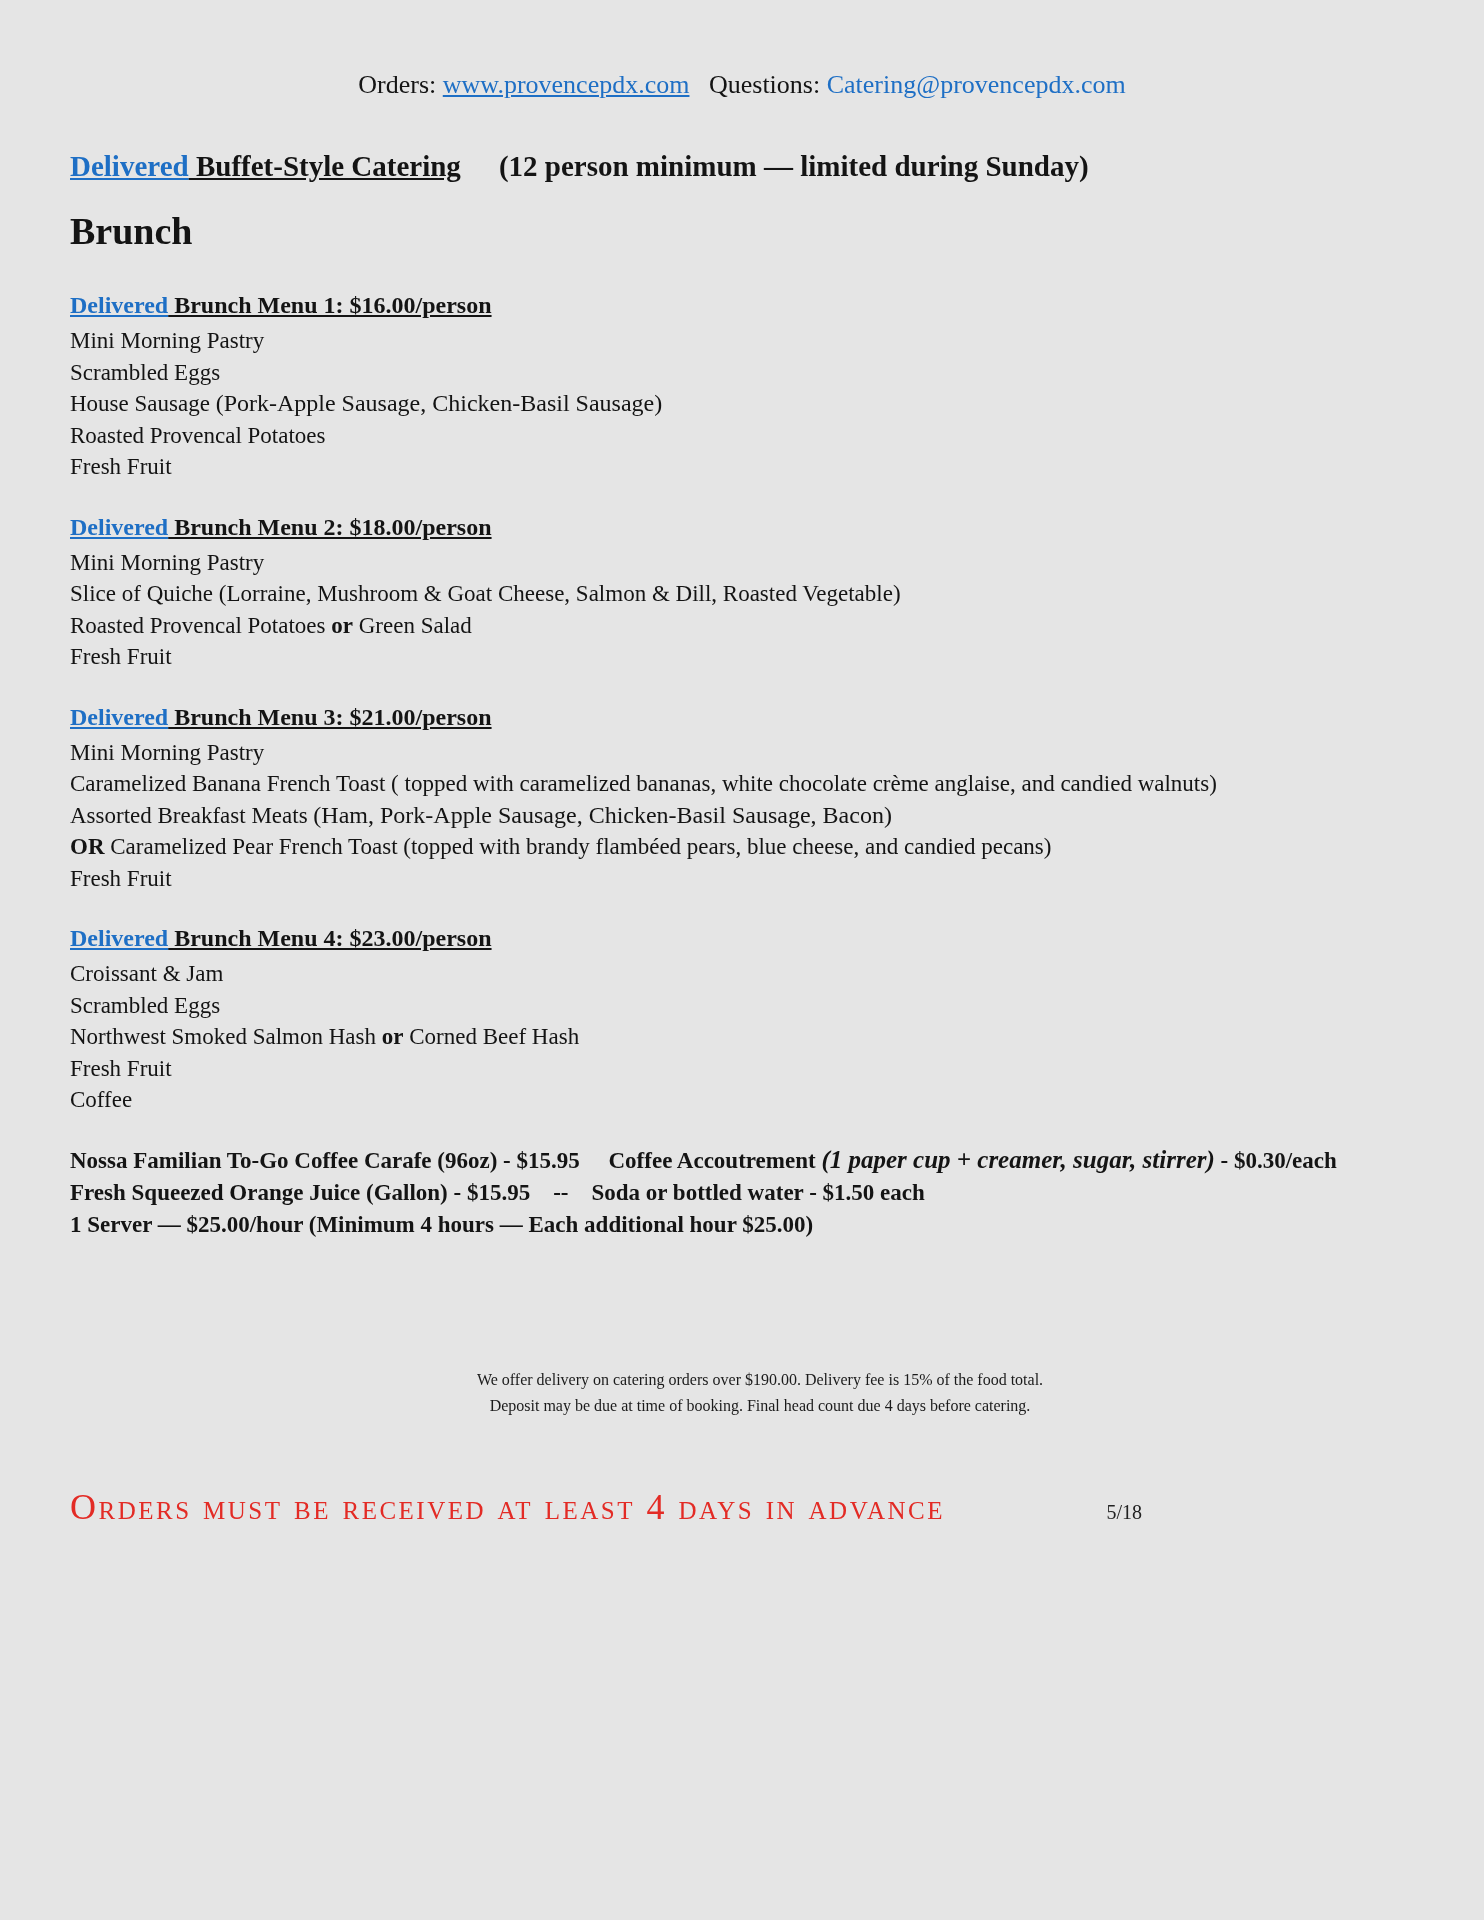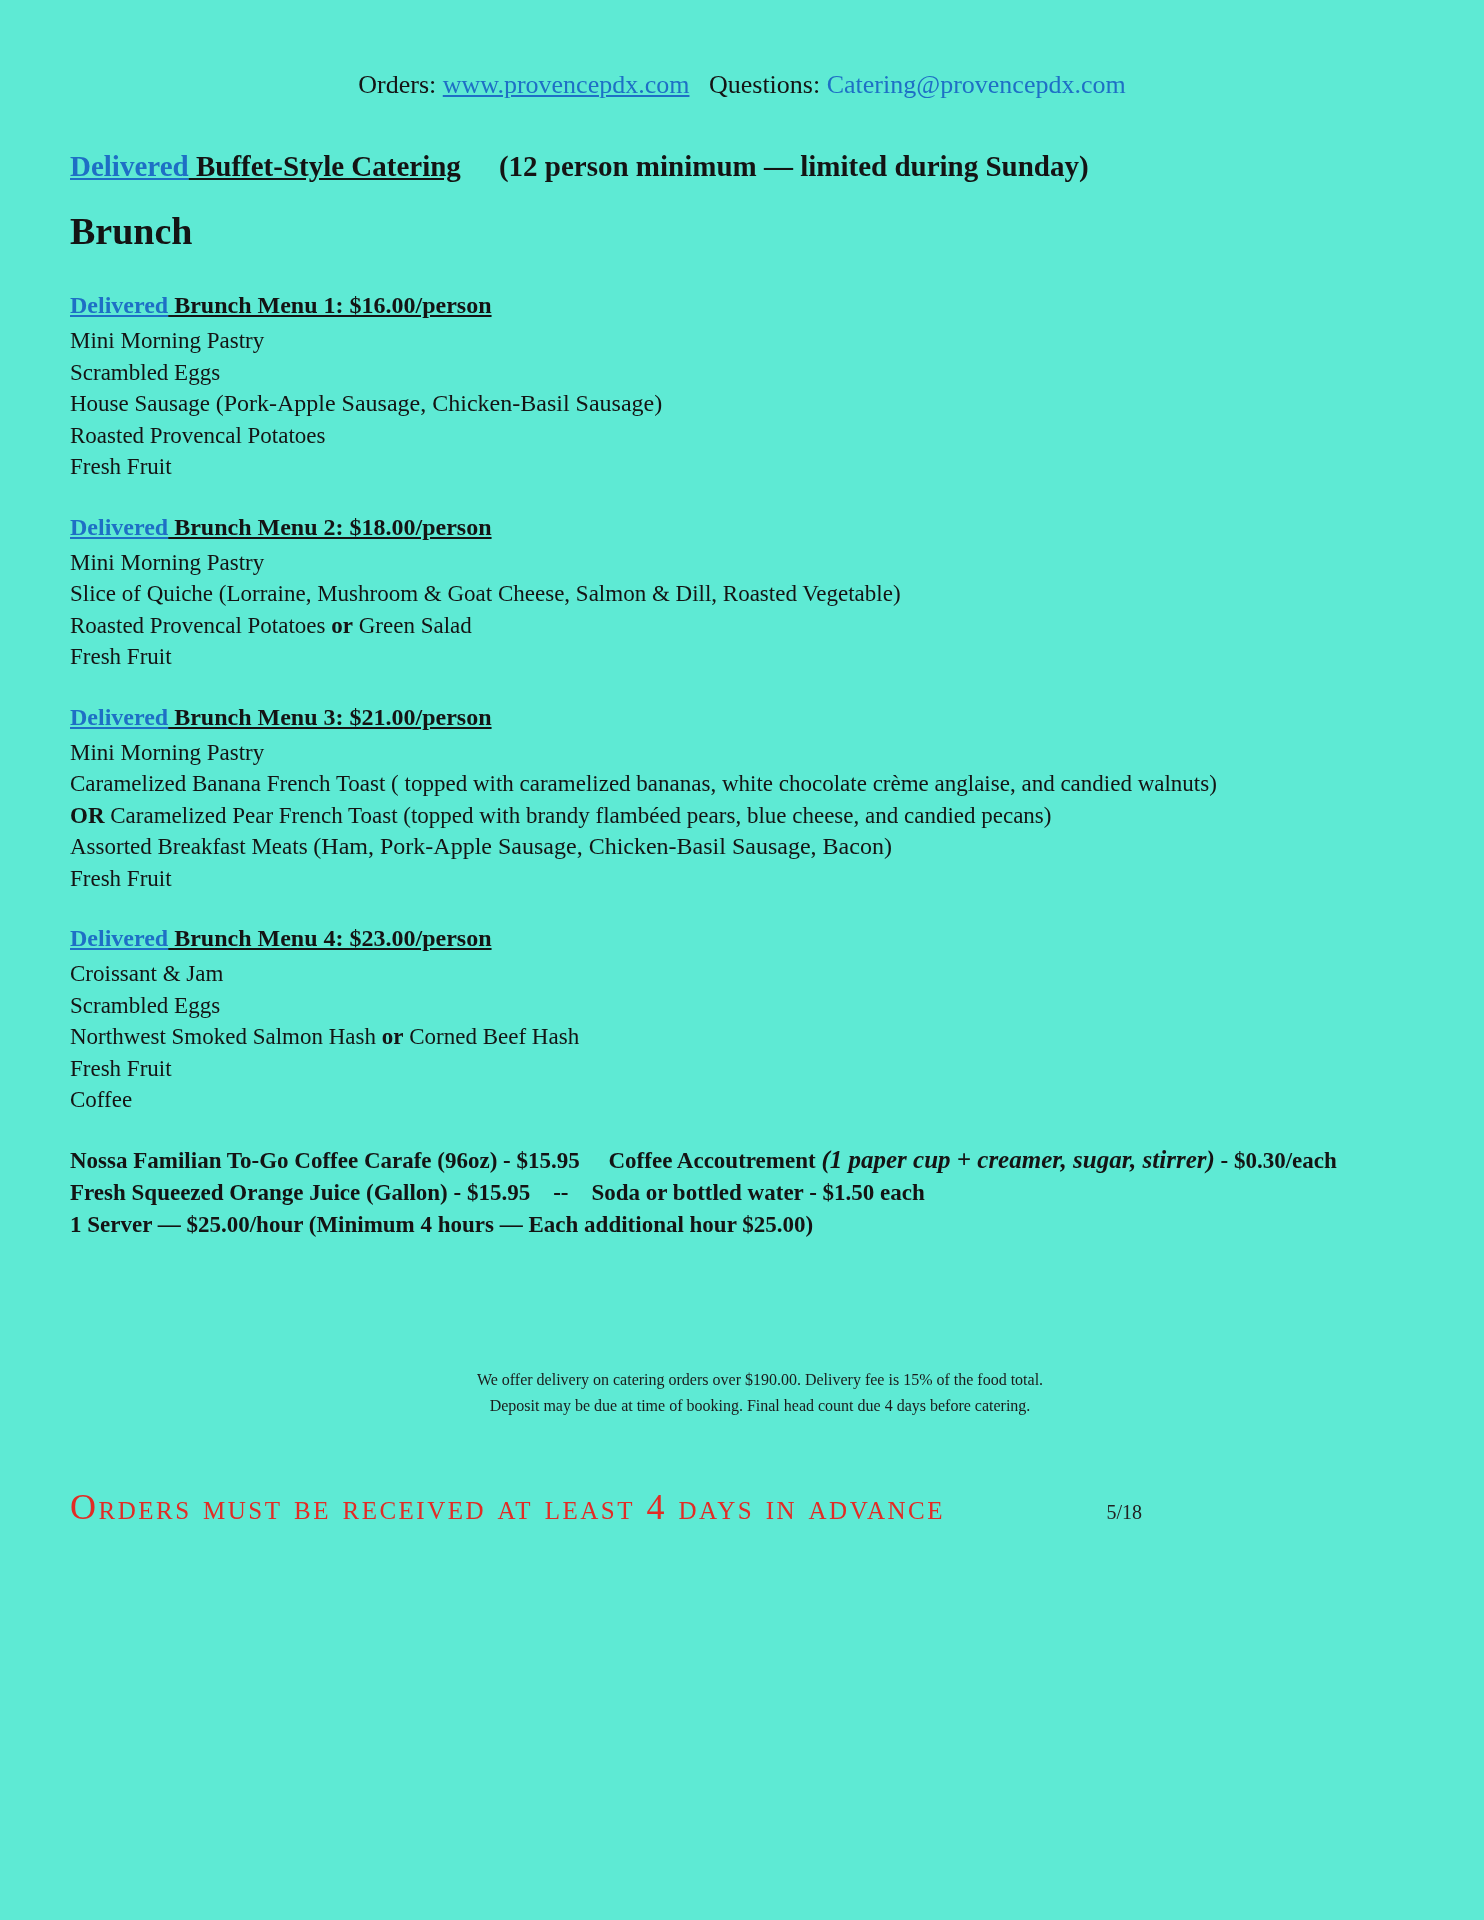--- a/index.html
+++ b/index.html
@@ -1,19 +1,19 @@
 <!DOCTYPE html>
 <html style="--link-blue: #1e6fc5; --notice-red: #e32b25;"><head>
 <meta charset="utf-8">
 <style>
   :root { --link-blue:#1e6fc5; --notice-red:#e32b25; }
   * { box-sizing: border-box; }
   html,body { margin:0; padding:0; background:#ffffff; }
   .page {
-    width:1484px; height:1920px; background:#5eead4; overflow:hidden;
+    width:1484px; height:1920px; background:#e5e5e5; overflow:hidden;
     font-family:"Liberation Serif","DejaVu Serif",serif; color:#141414;
   }
   .doc-header { padding-top:70px; text-align:center; font-size:26px; }
   .link { color:var(--link-blue); cursor:pointer; text-decoration:none; }
   .link.u { text-decoration:underline; }
   .u { text-decoration:underline; }
   .blue { color:var(--link-blue); }
 
   .title { margin:50px 0 0 70px; font-size:29px; font-weight:bold; }
   .title-note { margin-left:38px; }
@@ -67,22 +67,22 @@
         <h3 class="menu-heading"><span class="blue">Delivered</span><span> Brunch Menu 2: $18.00/person</span></h3>
         <div class="menu-item"><span class="seg-n">Mini Morning Pastry</span></div>
         <div class="menu-item"><span class="seg-n">Slice of Quiche (Lorraine, Mushroom &amp; Goat Cheese, Salmon &amp; Dill, Roasted Vegetable)</span></div>
         <div class="menu-item"><span class="seg-n">Roasted Provencal Potatoes </span><span class="seg-b">or</span><span class="seg-n"> Green Salad</span></div>
         <div class="menu-item"><span class="seg-n">Fresh Fruit</span></div>
       </section>
       <section class="menu-section">
         <h3 class="menu-heading"><span class="blue">Delivered</span><span> Brunch Menu 3: $21.00/person</span></h3>
         <div class="menu-item"><span class="seg-n">Mini Morning Pastry</span></div>
         <div class="menu-item"><span class="seg-n">Caramelized Banana French Toast ( topped with caramelized bananas, white chocolate crème anglaise, and candied walnuts)</span></div>
+        <div class="menu-item"><span class="seg-n">Assorted Breakfast Meats </span><span class="seg-sm">(Ham, Pork-Apple Sausage, Chicken-Basil Sausage, Bacon)</span></div>
         <div class="menu-item"><span class="seg-b">OR</span><span class="seg-n"> Caramelized Pear French Toast (topped with brandy flambéed pears, blue cheese, and candied pecans)</span></div>
-        <div class="menu-item"><span class="seg-n">Assorted Breakfast Meats </span><span class="seg-sm">(Ham, Pork-Apple Sausage, Chicken-Basil Sausage, Bacon)</span></div>
         <div class="menu-item"><span class="seg-n">Fresh Fruit</span></div>
       </section>
       <section class="menu-section">
         <h3 class="menu-heading"><span class="blue">Delivered</span><span> Brunch Menu 4: $23.00/person</span></h3>
         <div class="menu-item"><span class="seg-n">Croissant &amp; Jam</span></div>
         <div class="menu-item"><span class="seg-n">Scrambled Eggs</span></div>
         <div class="menu-item"><span class="seg-n">Northwest Smoked Salmon Hash </span><span class="seg-b">or</span><span class="seg-n"> Corned Beef Hash</span></div>
         <div class="menu-item"><span class="seg-n">Fresh Fruit</span></div>
         <div class="menu-item"><span class="seg-n">Coffee</span></div>
       </section>

